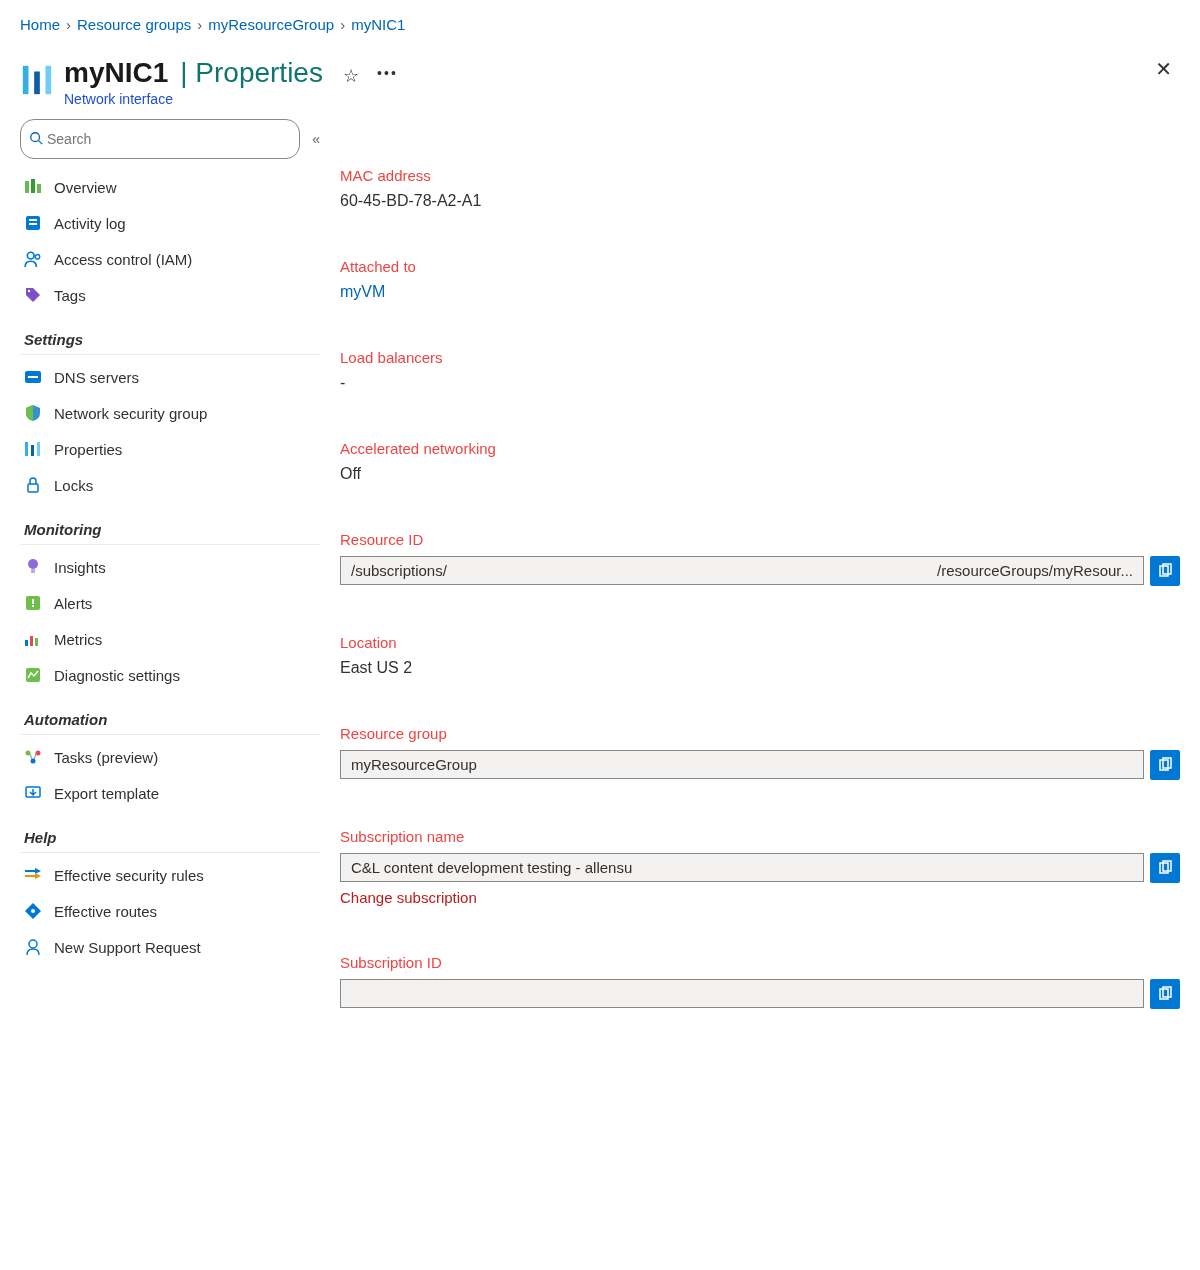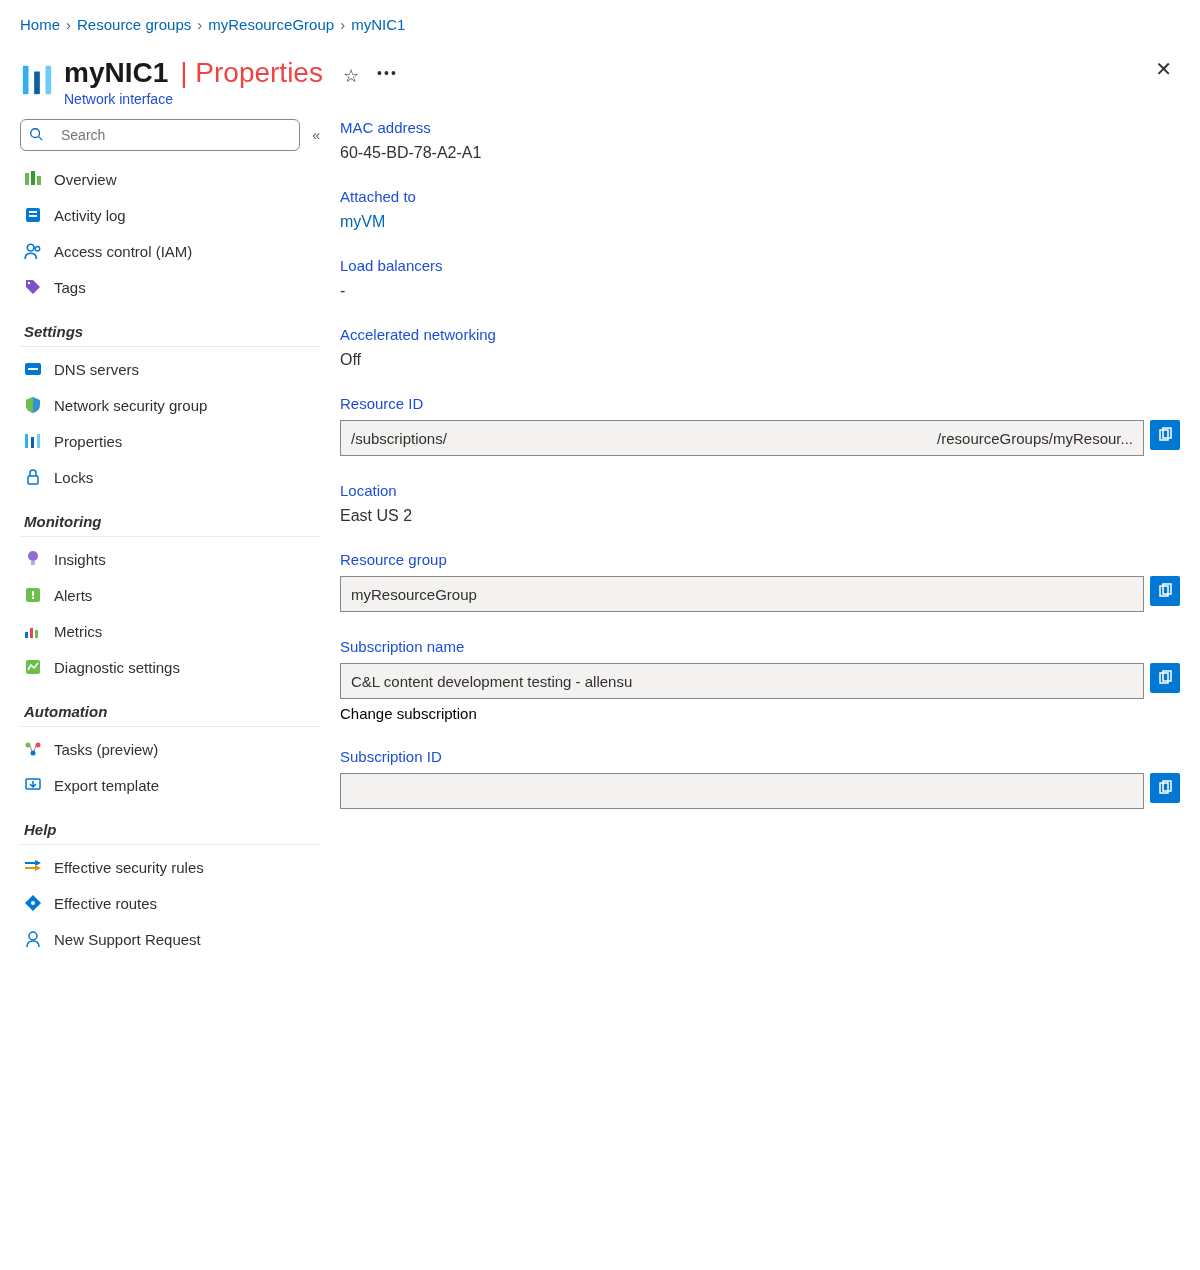--- a/index.html
+++ b/index.html
@@ -27,40 +27,40 @@
   }
   .title-icon { flex-shrink: 0; margin-right: 10px; margin-top: 6px; }
   .title-icon svg { width: 34px; height: 34px; }
   .title-block { flex: 1; }
   .title-line {
     display: flex;
     align-items: baseline;
     gap: 12px;
   }
   .title-main { font-size: 28px; font-weight: 600; color: #1b1a19; }
-  .title-sub { font-size: 28px; font-weight: 400; color: #ef4444; }
+  .title-sub { font-size: 28px; font-weight: 400; color: #0f766e; }
   .title-actions { display: flex; align-items: center; gap: 18px; margin-left: 8px; font-size: 18px; color: #323130;}
   .resource-type { font-size: 14px; color: #1d4ed8; margin-top: 2px; }
   .close-x {
     position: absolute; right: 28px; top: 16px;
     font-size: 20px; color: #323130; cursor: pointer;
   }
 
   .body { display: flex; padding: 0 20px 40px 20px; gap: 20px; }
   .sidebar { width: 300px; flex-shrink: 0; }
   .search-row { display: flex; align-items: center; gap: 12px; margin-bottom: 10px; }
   .search-box {
     flex: 1;
     display: flex;
     align-items: center;
     border: 1px solid #8a8886;
-    border-radius: 6px;
-    height: 32px;
+    border-radius: 14px;
+    height: 40px;
     padding: 0 8px;
-    gap: 18px;
+    gap: 4px;
   }
   .search-box input {
     border: none; outline: none; flex: 1; font-size: 14px;
     background: transparent;
   }
   .collapse-toggle { color: #605e5c; cursor: pointer; }
 
   .nav-item {
     display: flex; align-items: center; gap: 12px;
     padding: 9px 4px;
@@ -71,50 +71,50 @@
   .section-head {
     font-size: 15px; font-weight: 600; color: #323130;
     padding: 18px 4px 6px 4px;
     border-bottom: 1px solid #edebe9;
     margin-bottom: 4px;
     font-style: italic;
   }
 
   .content { flex: 1; min-width: 0; }
   .field { margin-bottom: 26px; }
-  .field-label { font-size: 15px; color: #1d4ed8; margin-bottom: 8px; }
+  .field-label { font-size: 15px; color: #ef4444; margin-bottom: 8px; margin-top: 48px; }
   .field-value { font-size: 16px; color: #323130; }
   .field-link { font-size: 16px; color: #0066b8; }
 
   .copy-row { display: flex; align-items: stretch; gap: 6px; margin-top: 6px;}
   .readonly-box {
     flex: 1;
     background: #f3f2f1;
     border: 1px solid #8a8886;
-    height: 36px;
+    height: 29px;
     display: flex;
     align-items: center;
     padding: 0 10px;
     font-size: 15px;
     color: #323130;
     white-space: nowrap;
     overflow: hidden;
   }
   .readonly-box .left { flex: 0 0 auto; }
   .readonly-box .spacer { flex: 1; }
   .readonly-box .right { flex: 0 0 auto; text-overflow: ellipsis; overflow: hidden;}
   .copy-btn {
     width: 30px; height: 30px;
     background: #0078d4;
     display: flex; align-items: center; justify-content: center;
     cursor: pointer;
     border-radius: 2px;
   }
   .copy-btn svg { stroke: #fff; fill: #fff; }
-  .change-link { color: #000000; font-size: 15px; margin-top: 6px; display: inline-block; cursor: pointer;}
+  .change-link { color: #b91c1c; font-size: 15px; margin-top: 6px; display: inline-block; cursor: pointer;}
 </style>
 </head>
 <body>
 
 <div class="breadcrumb">
   <a href="#">Home</a>
   <span class="sep">›</span>
   <a href="#">Resource groups</a>
   <span class="sep">›</span>
   <a href="#">myResourceGroup</a>

